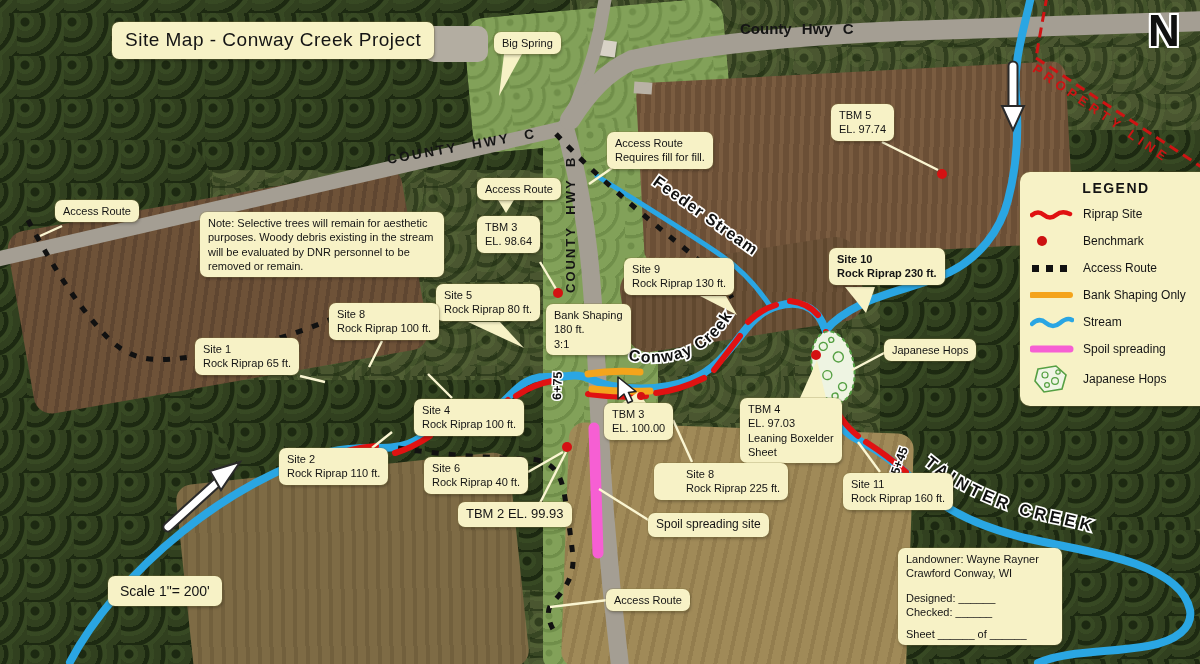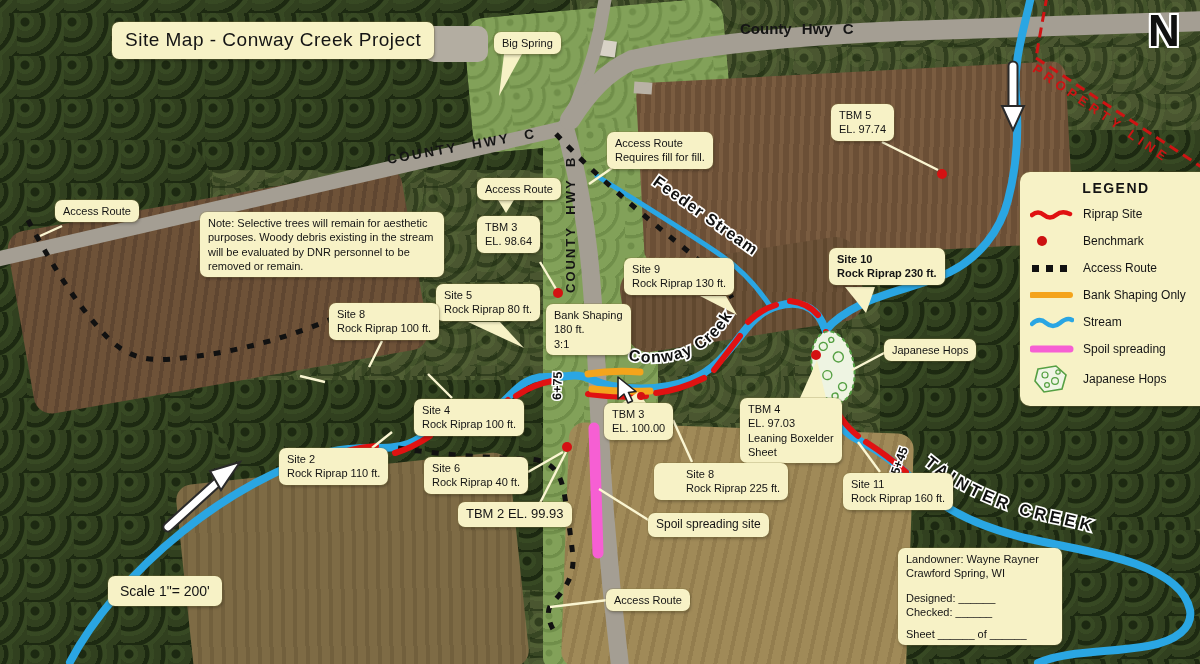--- a/index.html
+++ b/index.html
@@ -216,20 +216,24 @@
       <div>Rock Riprap 230 ft.</div>
   </div>
   <div class="co" style="left:436px;top:284px;">
     <div>Site 5</div>
       <div>Rock Riprap 80 ft.</div>
   </div>
   <div class="co" style="left:329px;top:303px;">
     <div>Site 8</div>
       <div>Rock Riprap 100 ft.</div>
   </div>
+  <div class="co" style="left:195px;top:338px;">
+    <div>Site 1</div>
+      <div>Rock Riprap 65 ft.</div>
+  </div>
   <div class="co" style="left:546px;top:304px;">
     <div>Bank Shaping</div>
     <div>180 ft.</div>
     <div>3:1</div>
   </div>
   <div class="co" style="left:884px;top:339px;">Japanese Hops</div>
 
   <div class="co" style="left:414px;top:399px;">
     <div>Site 4</div>
       <div>Rock Riprap 100 ft.</div>
@@ -262,21 +266,21 @@
       <div>Rock Riprap 160 ft.</div>
   </div>
 
   <div class="co" style="left:458px;top:502px;font-size:13px;text-align:right;">TBM 2 EL. 99.93</div>
   <div class="co" style="left:648px;top:513px;font-size:12px;">Spoil spreading site</div>
   <div class="co" style="left:606px;top:589px;">Access Route</div>
   <div class="co" style="left:108px;top:576px;font-size:14px;padding:6px 12px;">Scale  1"= 200'</div>
 
   <div class="co" style="left:898px;top:548px;width:148px;font-size:11px;">
     <div>Landowner:  Wayne Rayner</div>
-    <div>Crawford Spring, WI</div>
+    <div>Crawford Conway, WI</div>
     <div style="height:10px;"></div>
     <div>Designed: ______</div>
     <div>Checked:  ______</div>
     <div style="height:8px;"></div>
     <div>Sheet ______ of ______</div>
   </div>
 
   <div class="legend">
     <h3>LEGEND</h3>
     <div class="lrow">

